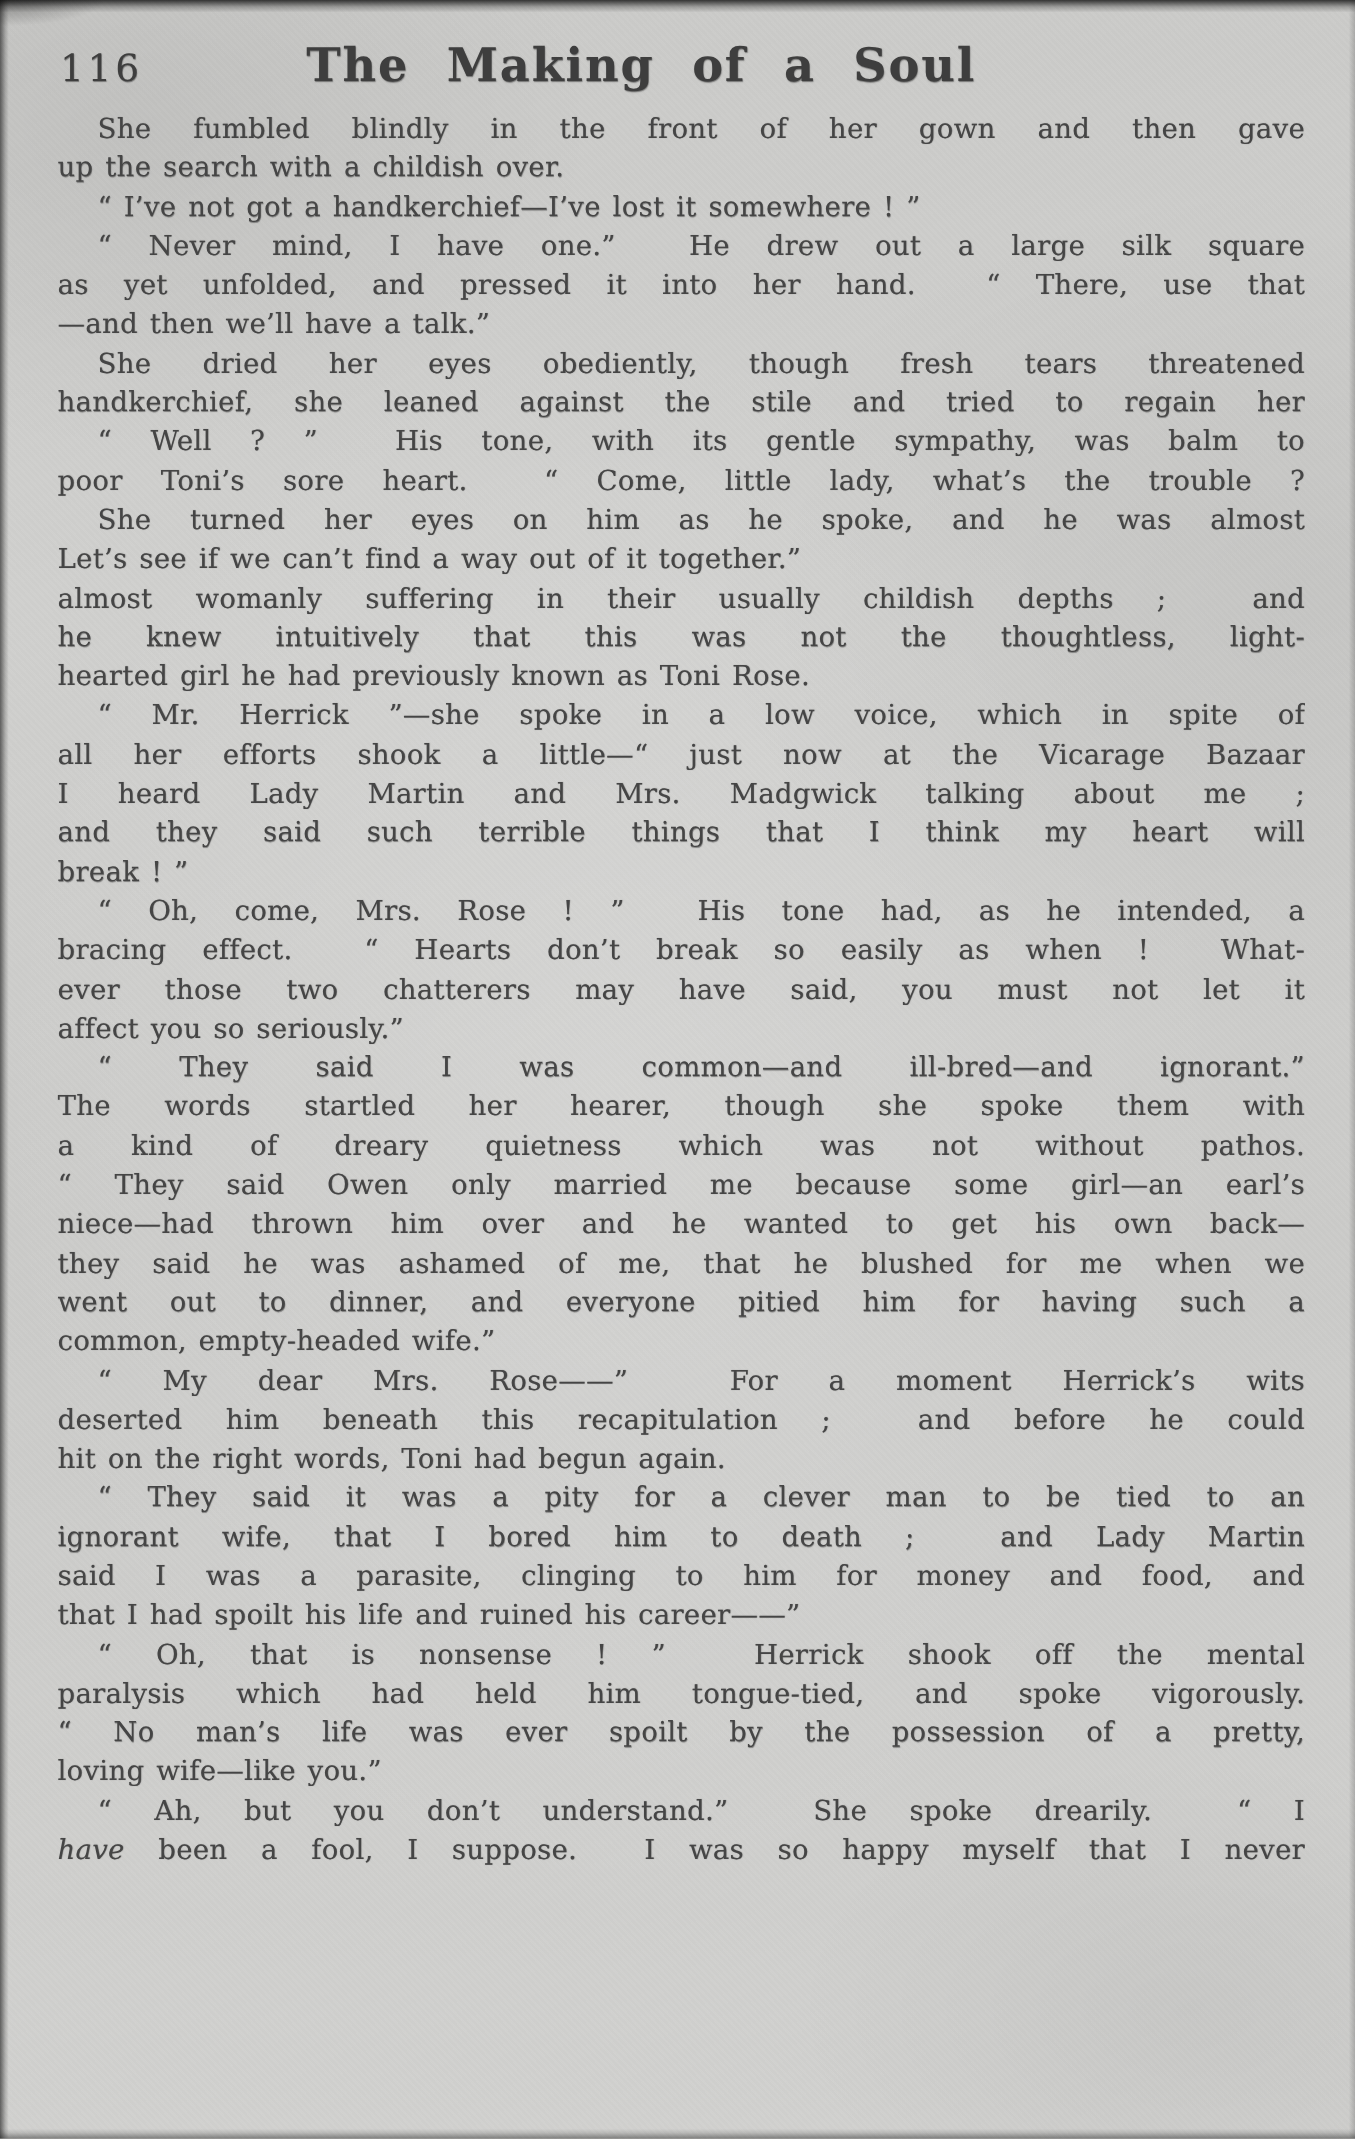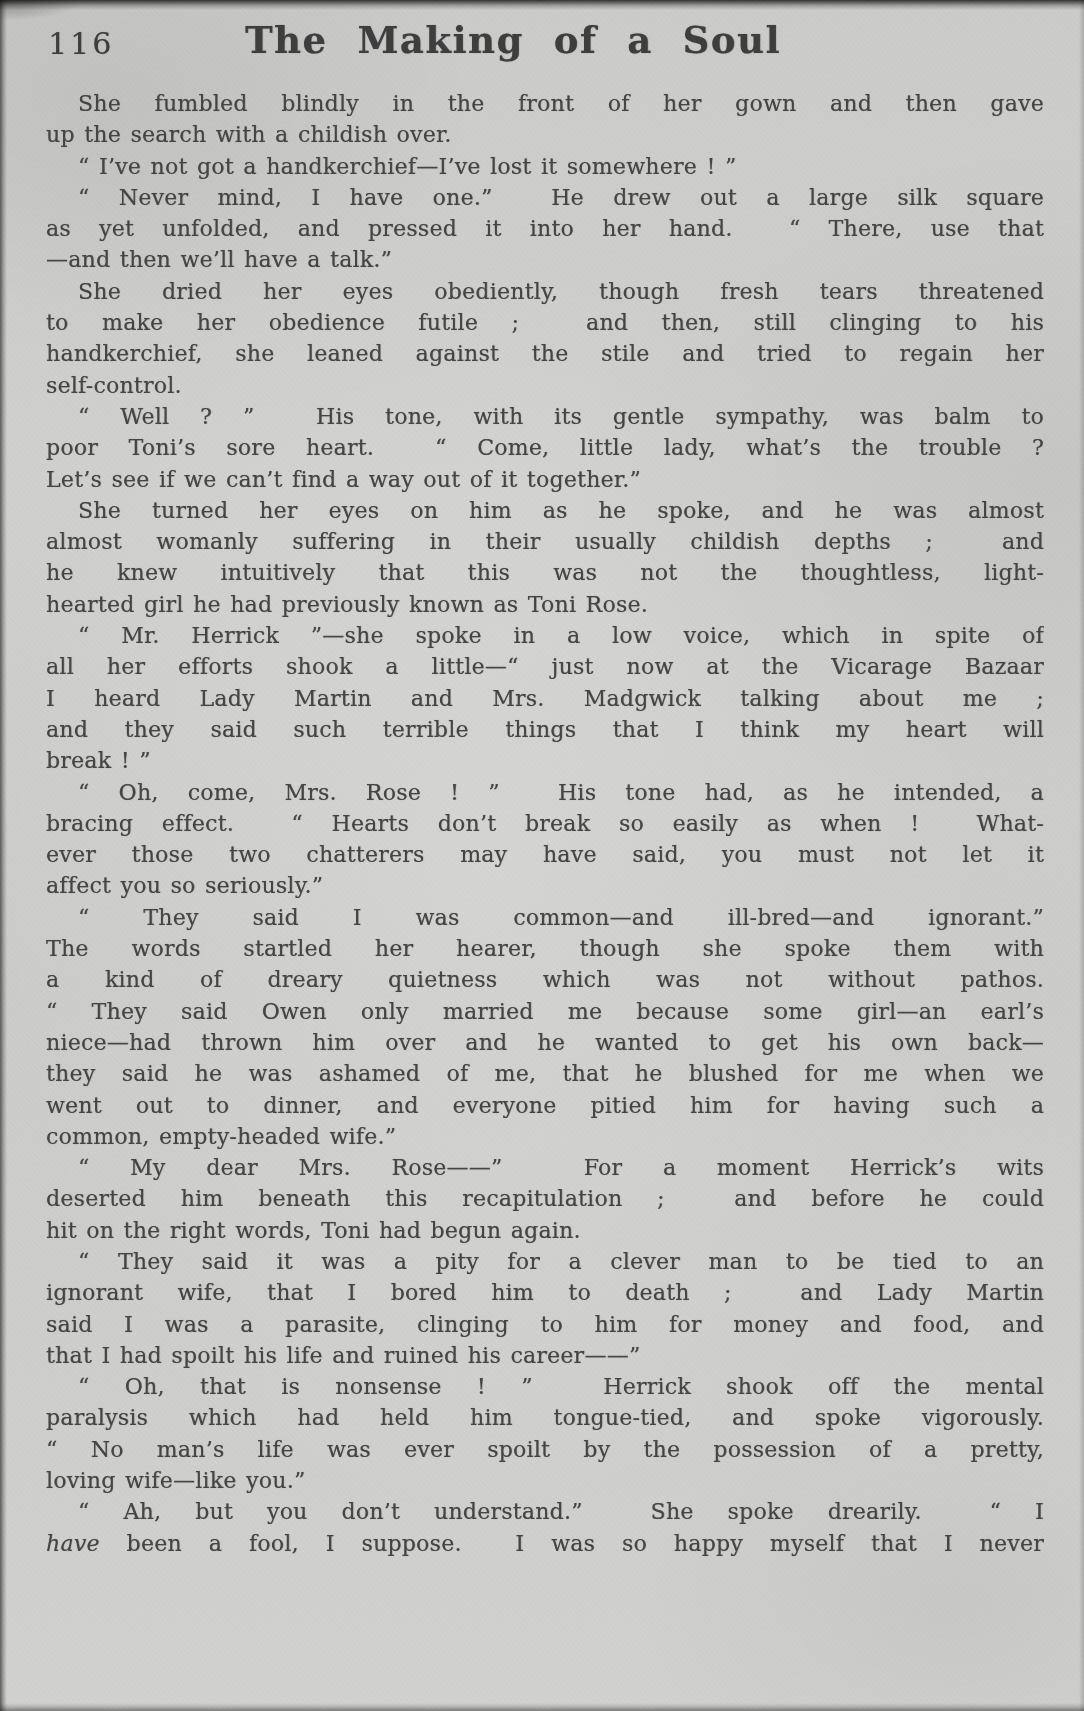--- a/index.html
+++ b/index.html
@@ -25,21 +25,21 @@
     background:linear-gradient(90deg, rgba(20,20,20,0.6), rgba(20,20,20,0.18) 60%, transparent); }
   .edge-bottom { left:0; right:0; bottom:0; height:8px;
     background:linear-gradient(0deg, rgba(20,20,20,0.45), rgba(20,20,20,0.12) 60%, transparent); }
   .edge-right { right:0; top:0; bottom:0; width:5px;
     background:linear-gradient(270deg, rgba(20,20,20,0.18), transparent); }
   .corner-tl { left:0; top:0; width:120px; height:34px;
     background:radial-gradient(ellipse 120px 30px at 0 0, rgba(10,10,10,0.35), transparent 70%); }
 
   .content { position:absolute; left:46px; top:0; width:998px; }
 
-  .header { position:relative; height:72px; margin-top:12px; color:#3e3e3e; }
+  .header { position:relative; height:72px; margin-top:24px; color:#3e3e3e; }
   .pagenum {
     position:absolute; left:2px; top:14px;
     font-size:30px; letter-spacing:3px;
     text-shadow:0.4px 0.4px 0.8px rgba(55,55,55,0.55);
   }
   .title {
     position:absolute; left:0; right:0; top:6px;
     transform:translateX(-32px);
     text-align:center;
     font-size:37px; font-weight:700;
@@ -85,27 +85,25 @@
     </div>
 
     <div class="text-block">
       <div class="line indent">She fumbled blindly in the front of her gown and then gave</div>
       <div class="line pend">up the search with a childish over.</div>
       <div class="line indent pend">“ I’ve not got a handkerchief—I’ve lost it somewhere ! ”</div>
       <div class="line indent">“ Never mind, I have one.”  He drew out a large silk square</div>
       <div class="line">as yet unfolded, and pressed it into her hand.  “ There, use that</div>
       <div class="line pend">—and then we’ll have a talk.”</div>
       <div class="line indent">She dried her eyes obediently, though fresh tears threatened</div>
-      <div class="line">to make her obedience futile ;  and then, still clinging to his</div>
       <div class="line">handkerchief, she leaned against the stile and tried to regain her</div>
-      <div class="line pend">self-control.</div>
       <div class="line indent">“ Well ? ”  His tone, with its gentle sympathy, was balm to</div>
       <div class="line">poor Toni’s sore heart.  “ Come, little lady, what’s the trouble ?</div>
+      <div class="line indent">She turned her eyes on him as he spoke, and he was almost</div>
       <div class="line pend">Let’s see if we can’t find a way out of it together.”</div>
-      <div class="line indent">She turned her eyes on him as he spoke, and he was almost</div>
       <div class="line">almost womanly suffering in their usually childish depths ;  and</div>
       <div class="line">he knew intuitively that this was not the thoughtless, light-</div>
       <div class="line pend">hearted girl he had previously known as Toni Rose.</div>
       <div class="line indent">“ Mr. Herrick ”—she spoke in a low voice, which in spite of</div>
       <div class="line">all her efforts shook a little—“ just now at the Vicarage Bazaar</div>
       <div class="line">I heard Lady Martin and Mrs. Madgwick talking about me ;</div>
       <div class="line">and they said such terrible things that I think my heart will</div>
       <div class="line pend">break ! ”</div>
       <div class="line indent">“ Oh, come, Mrs. Rose ! ”  His tone had, as he intended, a</div>
       <div class="line">bracing effect.  “ Hearts don’t break so easily as when !  What-</div>

